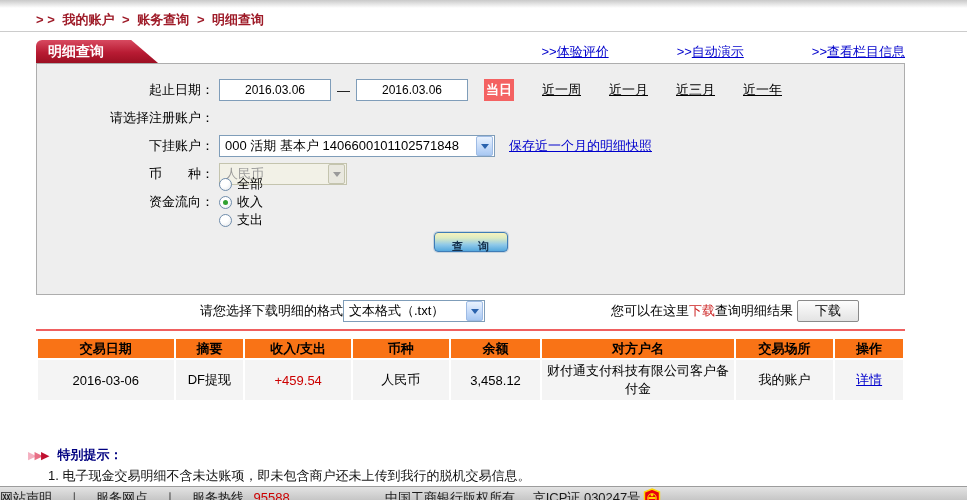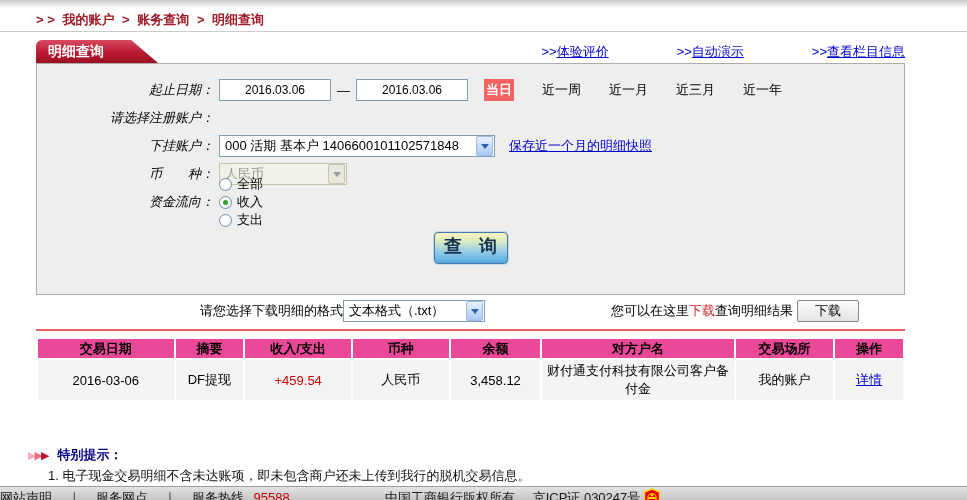--- a/index.html
+++ b/index.html
@@ -22,28 +22,28 @@
     background:linear-gradient(180deg,#d84a60 0%,#b81b33 55%,#9c0f22 100%);
     clip-path:polygon(0 0, 78% 0, 100% 100%, 0 100%);
     border-top-left-radius:6px; color:#fff; font-weight:bold; font-size:14px;
     line-height:23px; padding-left:12px; }
   .toplinks { position:absolute; right:0; top:3px; display:flex; gap:68px; }
   .toplink { color:#0000cc; cursor:pointer; white-space:nowrap; }
   .toplink .lbl { text-decoration:underline; }
 
   .panel { height:232px; background:#eeeeee; border:1px solid #adadad; padding-top:12px; }
   .frow { height:28px; display:flex; align-items:center; }
-  .flabel { width:177px; text-align:right; margin-right:5px; white-space:pre;font-style:italic; }
+  .flabel { width:177px; text-align:right; margin-right:5px; white-space:pre; }
 
   .datein { width:112px; height:22px; border:1px solid #7f9db9; background:#fff;
     text-align:center; font-size:12px; font-family:inherit; }
   .dash { margin:0 6px; }
   .todaybtn { margin-left:16px; width:30px; height:22px; background:#f46262; color:#fff;
     font-weight:bold; text-align:center; line-height:22px; cursor:pointer; }
-  .qlink { margin-left:28px; cursor:pointer; }
+  .qlink { margin-left:28px; cursor:pointer;text-decoration:underline; }
 
   .sel { display:inline-flex; align-items:center; height:22px; background:#fff;
     border:1px solid #7f9db9; cursor:pointer; }
   .sel .txt { flex:1; padding:0 5px; white-space:nowrap; overflow:hidden; }
   .sel .arrow { width:17px; height:20px; margin-right:1px;
     background:linear-gradient(180deg,#e9f2fe 0%,#c3d9f8 60%,#a8c8f2 100%);
     border:1px solid #9ebbe4; border-radius:2px; display:flex; align-items:center; justify-content:center; }
   .sel .arrow::after { content:""; border:4px solid transparent; border-top:5px solid #2a62ad; margin-top:5px; }
   .sel.disabled { background:#f2f1e7; border-color:#c4c4ae; color:#9a9a9a; cursor:default; }
   .sel.disabled .arrow { background:#e9e8df; border-color:#c4c4ae; }
@@ -51,36 +51,36 @@
 
   .snaplink { margin-left:14px; color:#0000cc; text-decoration:underline; cursor:pointer; }
 
   .radio-group { display:flex; align-items:center;flex-direction:column; }
   .radio-opt { display:flex; align-items:center; margin-right:28px; cursor:pointer; }
   .radio { width:13px; height:13px; border-radius:50%; border:1px solid #6f8cab;
     background:radial-gradient(circle at 35% 30%,#ffffff 40%,#e2e6ea); position:relative; margin-right:5px; }
   .radio.checked::after { content:""; position:absolute; inset:3px; border-radius:50%; background:#2fa12f; }
 
   .btnrow { margin-top:16px; text-align:center; }
-  .querybtn { display:inline-block; width:74px; height:32px; border:1px solid #3f7cb6; border-radius:4px;
+  .querybtn { display:inline-block; width:74px; height:20px; border:1px solid #3f7cb6; border-radius:4px;
     background:linear-gradient(180deg,#f8f3bd 0%,#dcebc2 28%,#8fc9e9 65%,#55a8dd 100%);
-    box-shadow:0 0 0 1px #c8d4de; font-weight:bold; font-size:18px; color:#16324e;
+    box-shadow:0 0 0 1px #c8d4de; font-weight:bold; font-size:11px; color:#16324e;
     line-height:26px; text-align:center; letter-spacing:6px; padding-left:6px; cursor:pointer; }
 
   .dlrow { margin-top:2px; height:28px; display:flex; align-items:center; padding-left:164px; }
   .dlhint { margin-left:auto; }
   .dlhint .red { color:#cc2222; }
   .dlbtn { width:62px; height:22px; margin-left:4px; margin-right:46px;
     background:linear-gradient(180deg,#fdfdfd,#e3e3e3); border:1px solid #8a8a8a; border-radius:2px;
     text-align:center; line-height:20px; cursor:pointer; }
 
   .redline { margin-top:4px; height:2px; background:#ef6060; }
 
   table.detail { margin-top:6px; width:869px; border-collapse:separate; border-spacing:2px; }
-  table.detail th { background:#ec4899; height:19px; font-weight:bold; font-size:13px; }
+  table.detail th { background:#f97316; height:19px; font-weight:bold; font-size:13px; }
   table.detail td { background:#f4f4f4; height:40px; text-align:center; font-size:13px; padding:2px 4px; }
   .amt { color:#cc0000; }
   .detlink { color:#0000cc; text-decoration:underline; cursor:pointer; }
 
   .notice { margin-top:44px; margin-left:-8px; }
   .notice-head { display:flex; align-items:center; }
   .arrows { letter-spacing:-2px; font-size:11px; margin-right:10px; }
   .arrows .a1 { color:#f4afc0; } .arrows .a2 { color:#e87086; } .arrows .a3 { color:#c01030; }
   .notice-title { color:#000080; font-weight:bold; }
   .notice-line { margin-left:20px; margin-top:3px; color:#111; }

